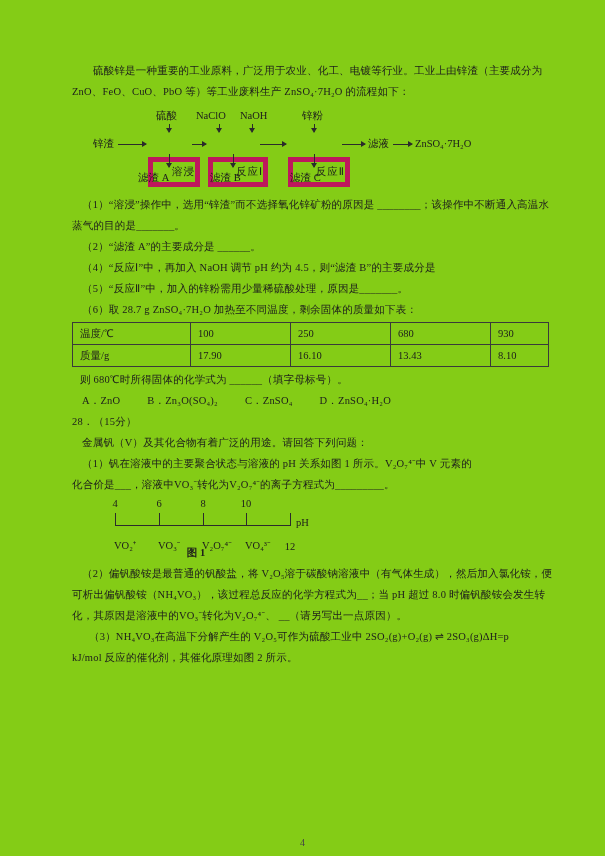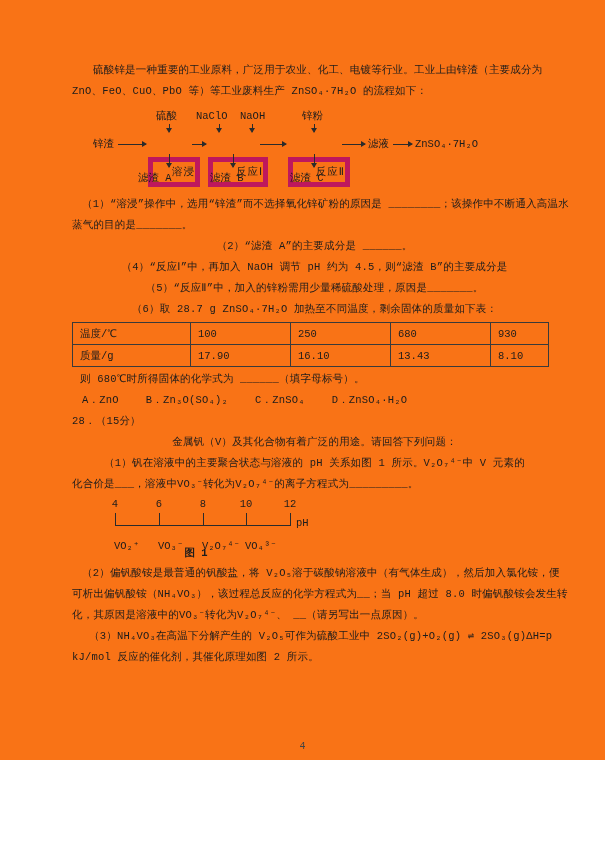--- a/index.html
+++ b/index.html
@@ -1,24 +1,24 @@
 <!DOCTYPE html>
 <html><head>
 <meta charset="utf-8">
 <style>
   html,body { margin:0; padding:0; background:#ffffff; }
   .page {
-    position:relative; width:605px; height:760px; background:#f97316;
-    font-family:Liberation Mono, monospace;
+    position:relative; width:605px; height:856px; background:#84cc16;
+    font-family:Liberation Serif, serif;
     color:#1c1c1c; font-size:10.5px; overflow:hidden;
   }
   .content { position:absolute; left:72px; top:60px; width:475px; }
   .line { line-height:21px; white-space:nowrap; letter-spacing:0.2px; }
   .ind2 { padding-left:21px; }
-  .ind1 { padding-left:10px;text-align:center; }
+  .ind1 { padding-left:10px; }
   .ind15 { padding-left:17px; }
 
   
   .flow { position:relative; width:461px; height:84px; margin:5px 0 3px 0; }
   .flab { position:absolute; height:14px; line-height:14px; white-space:nowrap; }
   .fbox {
     position:absolute; height:20px; line-height:20px; border:5px solid #be185d;
     text-align:right; white-space:nowrap; letter-spacing:1px;margin-top:24px;
   }
   .ar { position:absolute; background:#2b2b2b; }
@@ -127,21 +127,21 @@
     <div class="line">28．（15分）</div>
     <div class="line ind1">金属钒（V）及其化合物有着广泛的用途。请回答下列问题：</div>
     <div class="line ind1">（1）钒在溶液中的主要聚合状态与溶液的 pH 关系如图 1 所示。V₂O₇⁴⁻中 V 元素的</div>
     <div class="line">化合价是___，溶液中VO₃⁻转化为V₂O₇⁴⁻的离子方程式为_________。</div>
 
     <div class="fig1">
       <div class="tnum" style="left:14px;">4</div>
       <div class="tnum" style="left:58px;">6</div>
       <div class="tnum" style="left:102px;">8</div>
       <div class="tnum" style="left:145px;">10</div>
-      <div class="tnum" style="left:189px;">12</div>
+      <div class="tnum" style="left:189px;margin-top:43px;">12</div>
       <div class="tick" style="left:25px;"></div>
       <div class="tick" style="left:69px;"></div>
       <div class="tick" style="left:113px;"></div>
       <div class="tick" style="left:156px;"></div>
       <div class="tick" style="left:200px;"></div>
       <div class="axis"></div>
       <div class="phlab">pH</div>
       <div class="species" style="left:24px;">VO₂⁺</div>
       <div class="species" style="left:68px;">VO₃⁻</div>
       <div class="species" style="left:112px;">V₂O₇⁴⁻</div>

